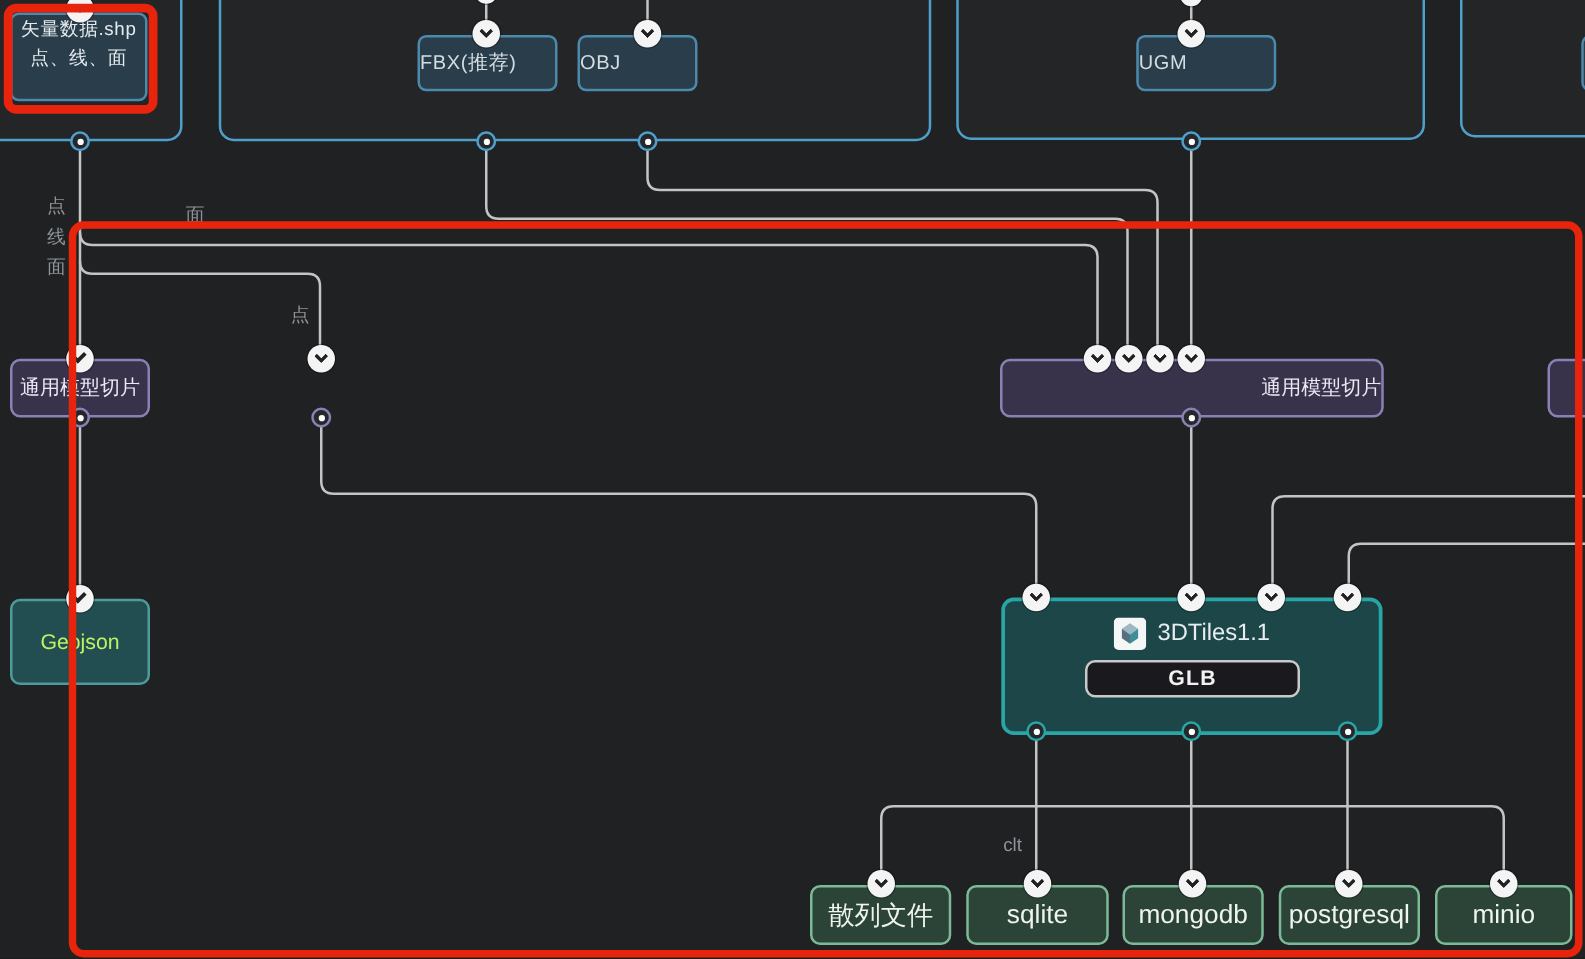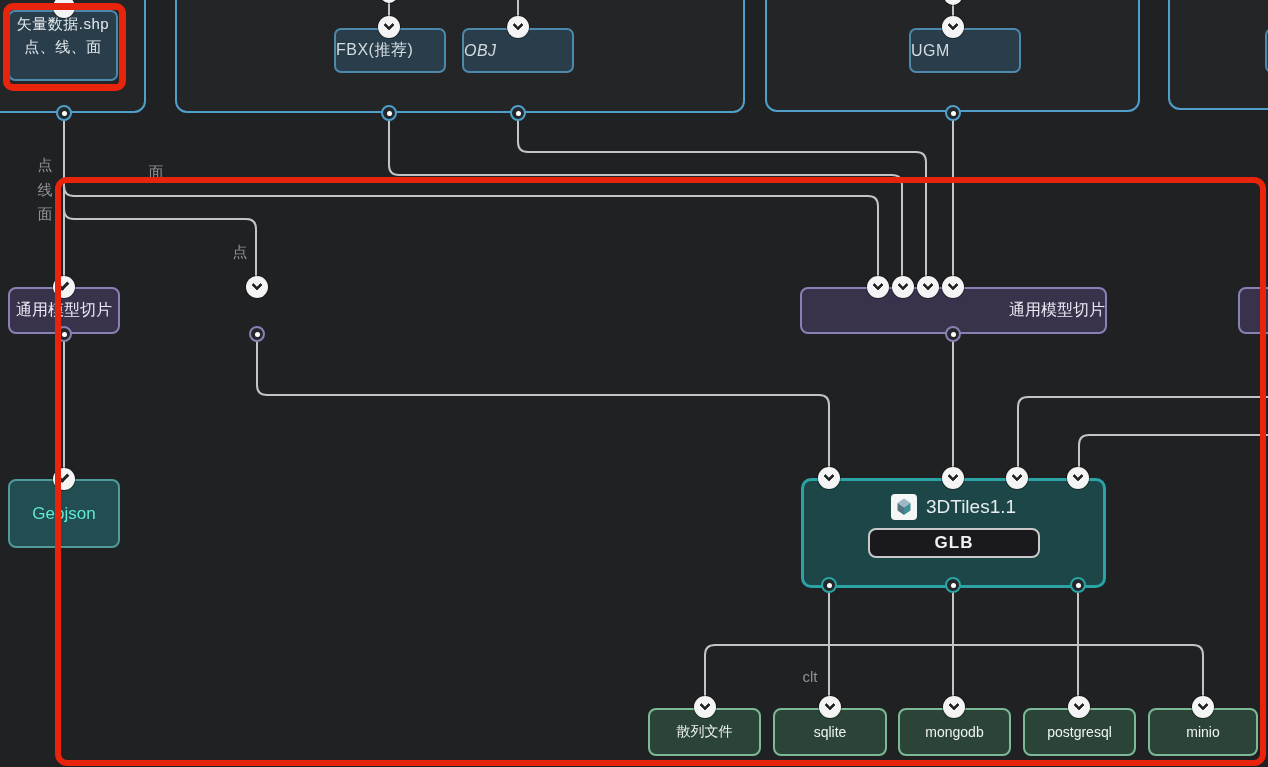--- a/index.html
+++ b/index.html
@@ -18,31 +18,31 @@
        color:#d3dce1;display:flex;align-items:center;
        font-size:16px;z-index:10;letter-spacing:.5px;}
   .fmt.two{flex-direction:column;font-size:15px;line-height:1.55;color:#e4ebef;}
 
   
   .purple{position:absolute;background:#39324b;border:2px solid #8b80b5;border-radius:8px;
           color:#ece8f4;display:flex;align-items:center;justify-content:center;font-size:16px;z-index:10;}
 
   
   .teal{position:absolute;background:#224e51;border:2px solid #4f9a9a;border-radius:8px;
-        color:#5eead4;display:flex;align-items:center;justify-content:center;font-size:17px;z-index:10;}
+        color:#bef264;display:flex;align-items:center;justify-content:center;font-size:17px;z-index:10;}
   .tiles{position:absolute;background:#1c4647;border:3px solid #2aa4a4;border-radius:10px;z-index:10;}
   .tiles-header{position:absolute;left:0;top:13px;width:100%;display:flex;align-items:center;
                 justify-content:center;gap:9px;color:#e6ecef;font-size:19px;}
   .glb{position:absolute;background:#19191e;border:2px solid #c9c9c9;border-radius:8px;
        color:#f2f2f2;display:flex;align-items:center;justify-content:center;
        font-size:17px;font-weight:bold;letter-spacing:1px;z-index:12;}
 
   
   .green{position:absolute;background:#2c4438;border:2px solid #7cba97;border-radius:8px;
-         color:#eef4ef;display:flex;align-items:center;justify-content:center;font-size:14px;z-index:10;}
+         color:#eef4ef;display:flex;align-items:center;justify-content:center;font-size:21px;z-index:10;}
 
   
   .circle{position:absolute;width:22px;height:22px;border-radius:50%;background:#f4f4f4;
           transform:translate(-50%,-50%);display:flex;align-items:center;justify-content:center;
           z-index:20;box-shadow:0 0 0 1px rgba(0,0,0,.35);}
   .circle.small{width:18px;height:18px;}
   .chev{width:8px;height:8px;border-right:3px solid #222;border-bottom:3px solid #222;
         transform:rotate(45deg);margin-top:-4px;border-radius:1px;}
   .check{width:10px;height:5px;border-left:3px solid #222;border-bottom:3px solid #222;
          transform:rotate(-45deg);margin-top:-3px;}
@@ -106,21 +106,21 @@
   <div class="group" style="left:765px;top:-22px;width:375px;height:134px;"></div>
   <div class="group" style="left:1168px;top:-22px;width:140px;height:132px;"></div>
 
   <div class="fmt two" style="left:8px;top:10px;width:110px;height:71px;">
     <span>矢量数据.shp</span>
     <span>点、线、面</span>
   </div>
   <div class="fmt" style="left:334px;top:28px;width:112px;height:45px;">
     <span>FBX(推荐)</span>
   </div>
-  <div class="fmt" style="left:462px;top:28px;width:112px;height:45px;font-style:italic;">
+  <div class="fmt" style="left:462px;top:28px;width:96px;height:45px;">
     <span>OBJ</span>
   </div>
   <div class="fmt" style="left:897px;top:28px;width:112px;height:45px;margin-left:12px;">
     <span>UGM</span>
   </div>
   <div class="fmt" style="left:1265px;top:28px;width:40px;height:45px;"></div>
 
   <div class="purple" style="left:8px;top:287px;width:112px;height:47px;">
     <span>通用模型切片</span>
   </div>

